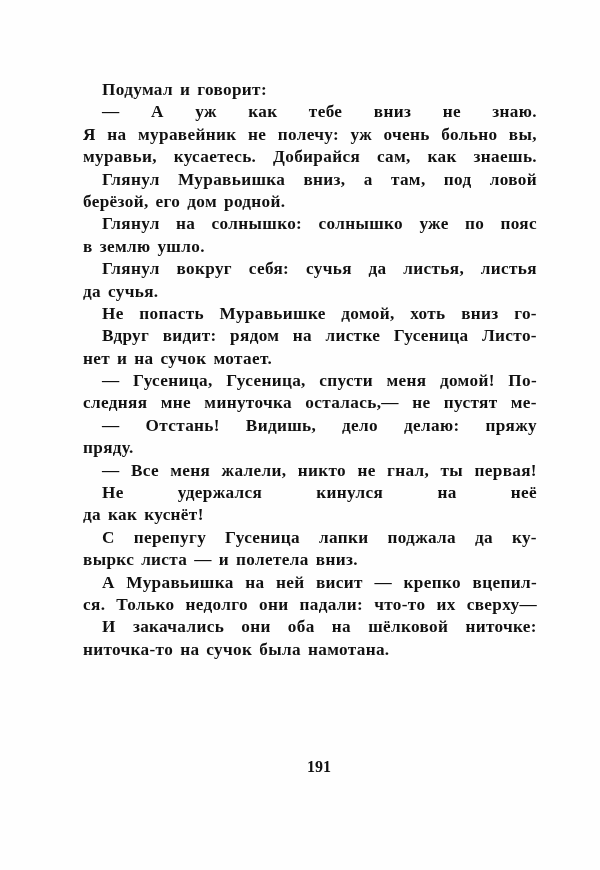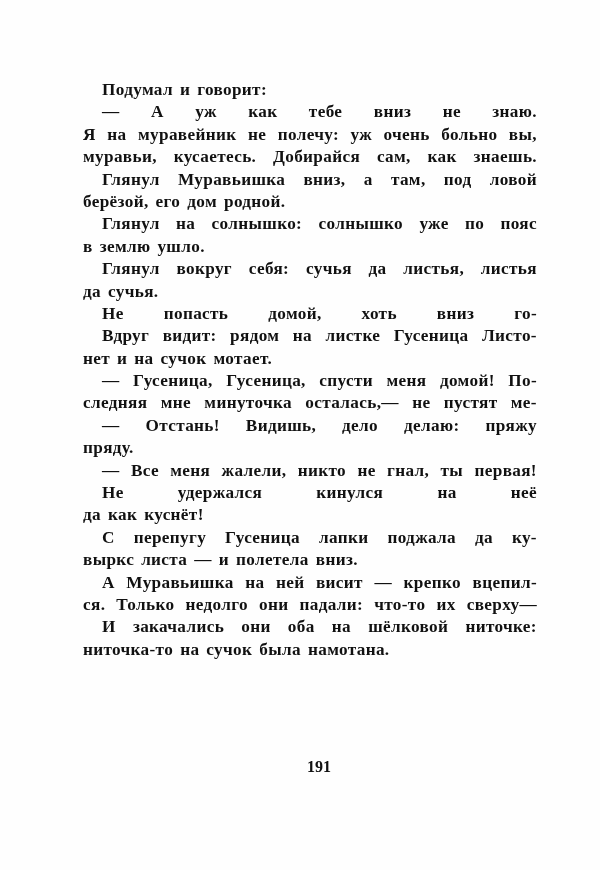--- a/index.html
+++ b/index.html
@@ -99,20 +99,21 @@
         <span class="w">листья,</span>
         <span class="w">листья</span>
       </div>
       <div class="line last">
         <span class="w">да</span>
         <span class="w">сучья.</span>
       </div>
       <div class="line indent">
         <span class="w">Не</span>
         <span class="w">попасть</span>
+        <span class="w">Муравьишке</span>
         <span class="w">домой,</span>
         <span class="w">хоть</span>
         <span class="w">вниз</span>
         <span class="w">го-</span>
       </div>
       <div class="line indent">
         <span class="w">Вдруг</span>
         <span class="w">видит:</span>
         <span class="w">рядом</span>
         <span class="w">на</span>

